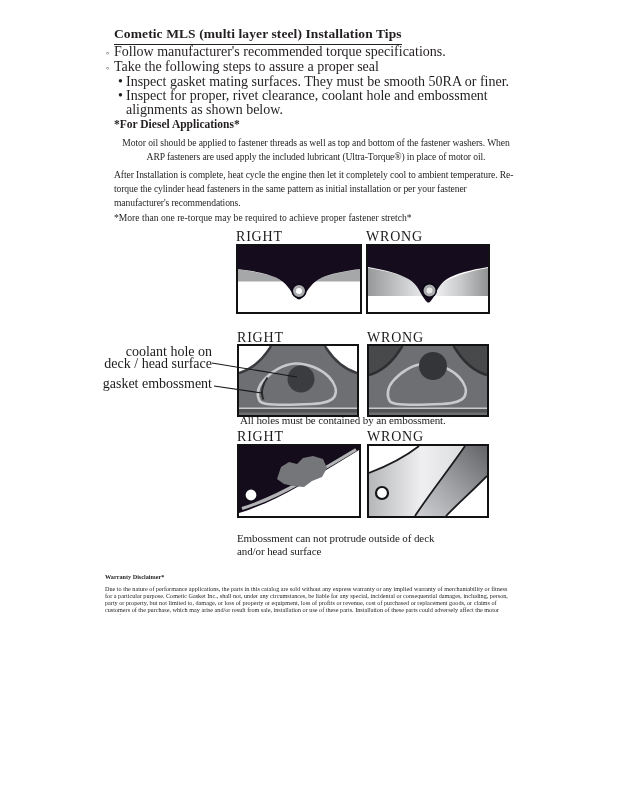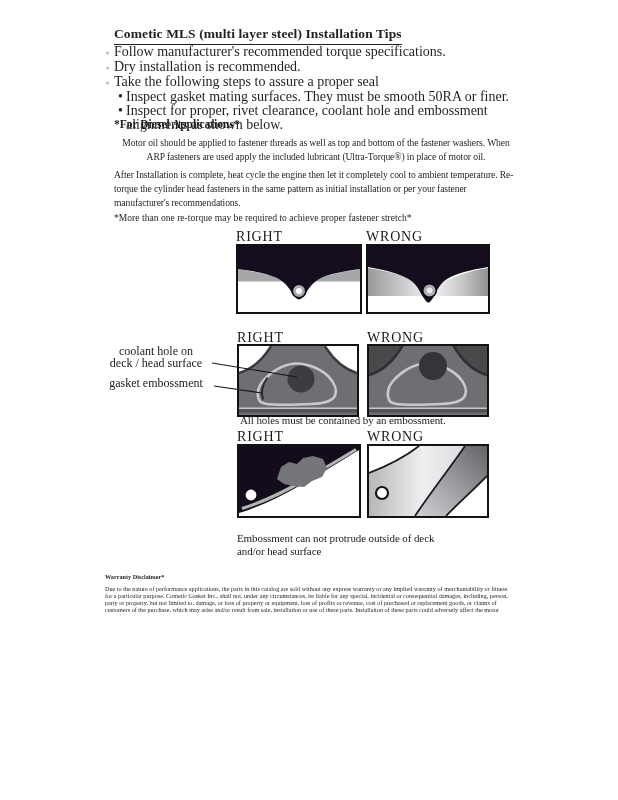--- a/index.html
+++ b/index.html
@@ -25,21 +25,21 @@
   .para { left:114px; width:404px; font-size:9.6px; line-height:14px; letter-spacing:-0.1px; }
   .p1 { top:136px;text-align:center; }
   .p2 { top:168px; }
   .footnote { left:114px; top:212px; font-size:9.6px; }
 
   .rw-label { top:0; font-size:14px; letter-spacing:0.8px; text-align:left; color:#1d1a1b; }
   .panel { border:2px solid #121212; background:#fff; }
   .panel svg { display:block; width:100%; height:100%; }
   .caption { font-size:11px; line-height:12.5px; color:#1d1a1b; letter-spacing:-0.1px; }
 
-  .side-label { font-size:12px; line-height:11.5px; text-align:center; width:112px; left:100px; color:#1d1a1b; }
+  .side-label { font-size:14px; line-height:11.5px; text-align:right; width:112px; left:100px; color:#1d1a1b; }
 
   .warranty { left:105px; width:410px; font-size:6.2px; line-height:7.1px; letter-spacing:0; }
   .warranty-h { font-weight:bold; }
   .doc-code { left:388px; top:759px; font-size:18px; letter-spacing:0.2px; color:#1d4ed8; }
 </style>
 </head>
 <body>
 
 <div class="doc">
 
@@ -64,24 +64,20 @@
       </linearGradient>
     </defs>
   </svg>
 
   <div class="abs title">Cometic MLS (multi layer steel) Installation Tips</div>
 
   <div class="abs bullets">
     <div class="b-row main">
         <span class="glyph"></span>
         <span>Follow manufacturer's recommended torque specifications.</span>
-      </div>
-    <div class="b-row main">
-        <span class="glyph"></span>
-        <span>Dry installation is recommended.</span>
       </div>
     <div class="b-row main">
         <span class="glyph"></span>
         <span>Take the following steps to assure a proper seal</span>
       </div>
     <div class="b-row sub">
         <span class="glyph"></span>
         <span>Inspect gasket mating surfaces.  They must be smooth 50RA or finer.</span>
       </div>
     <div class="b-row sub">

